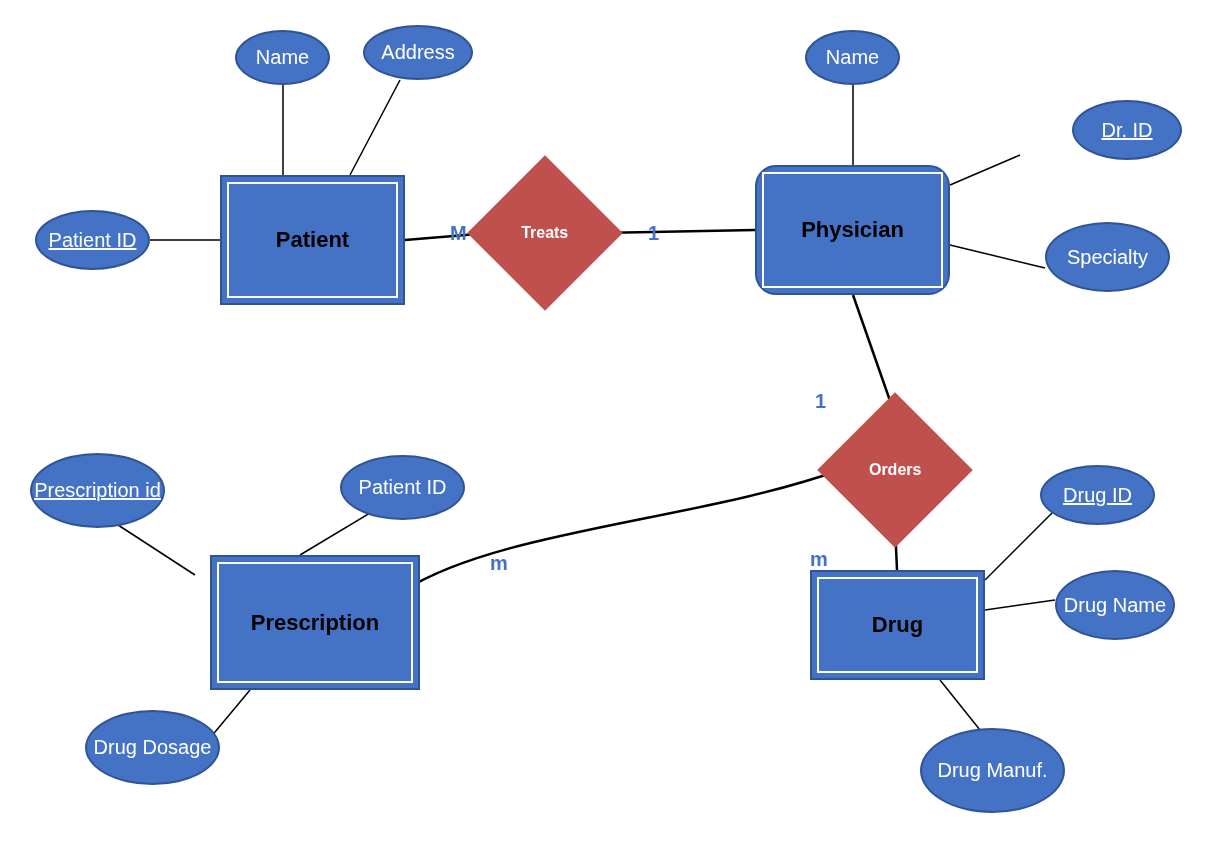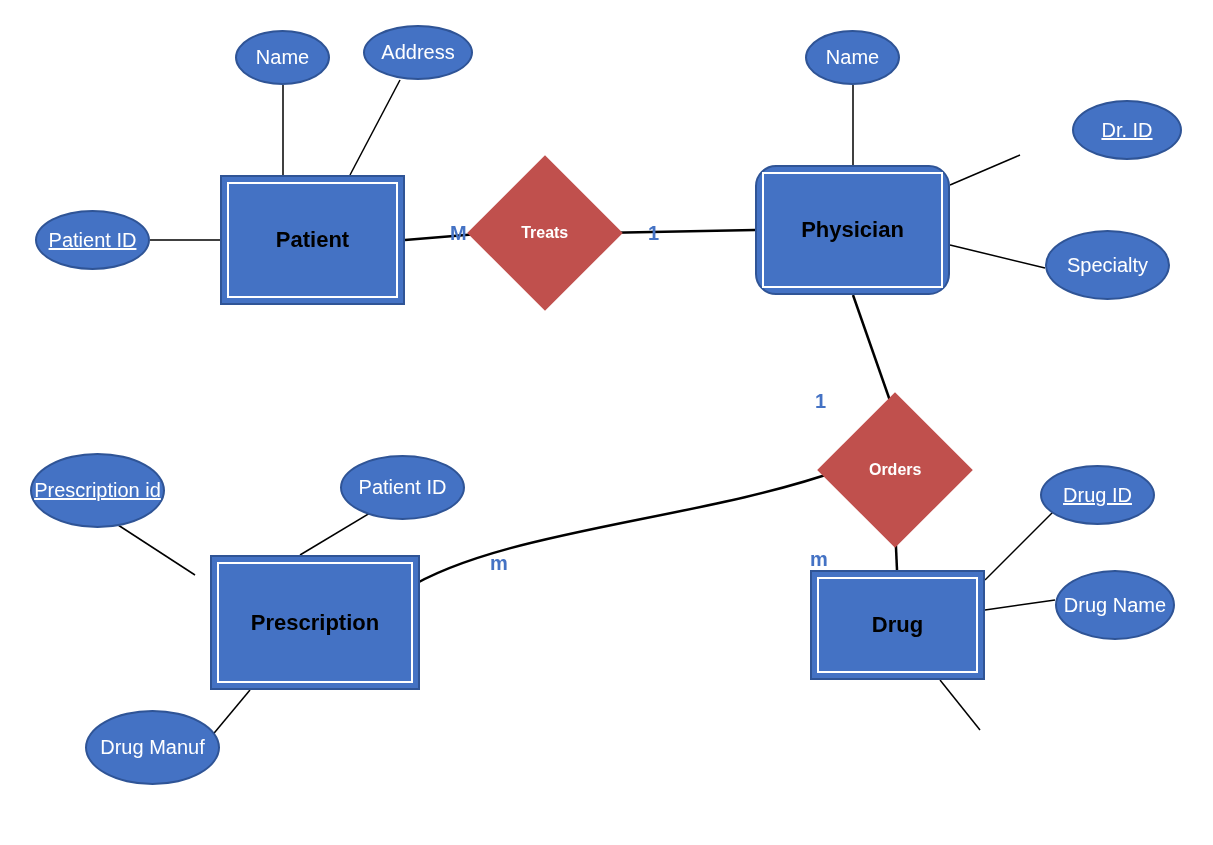--- a/index.html
+++ b/index.html
@@ -169,44 +169,47 @@
   </div>
 
   <div class="attribute" style="left:805px; top:30px; width:95px; height:55px;">
     <span>Name</span>
   </div>
 
   <div class="attribute underline" style="left:1072px; top:100px; width:110px; height:60px;">
     <span>Dr. ID</span>
   </div>
 
-  <div class="attribute" style="left:1045px; top:230px; width:125px; height:70px;">
+  <div class="attribute" style="left:1045px; top:222px; width:125px; height:70px;">
     <span>Specialty</span>
   </div>
 
   <div class="attribute underline" style="left:30px; top:453px; width:135px; height:75px;">
     <span style="text-decoration:underline;">Prescription id</span>
   </div>
 
   <div class="attribute" style="left:340px; top:455px; width:125px; height:65px;">
     <span>Patient ID</span>
   </div>
 
   <div class="attribute" style="left:85px; top:710px; width:135px; height:75px;">
-    <span>Drug Manuf</span>
+    <span>Drug Dosage</span>
   </div>
 
   <div class="attribute underline" style="left:1040px; top:465px; width:115px; height:60px;">
     <span>Drug ID</span>
   </div>
 
   <div class="attribute" style="left:1055px; top:570px; width:120px; height:70px;">
     <span>Drug Name</span>
   </div>
 
+  <div class="attribute" style="left:920px; top:728px; width:145px; height:85px;">
+    <span>Drug Manuf.</span>
+  </div>
 
   <div class="cardinality" style="left:450px; top:222px;">
     <span>M</span>
   </div>
   <div class="cardinality" style="left:648px; top:222px;">
     <span>1</span>
   </div>
   <div class="cardinality" style="left:815px; top:390px;">
     <span>1</span>
   </div>

